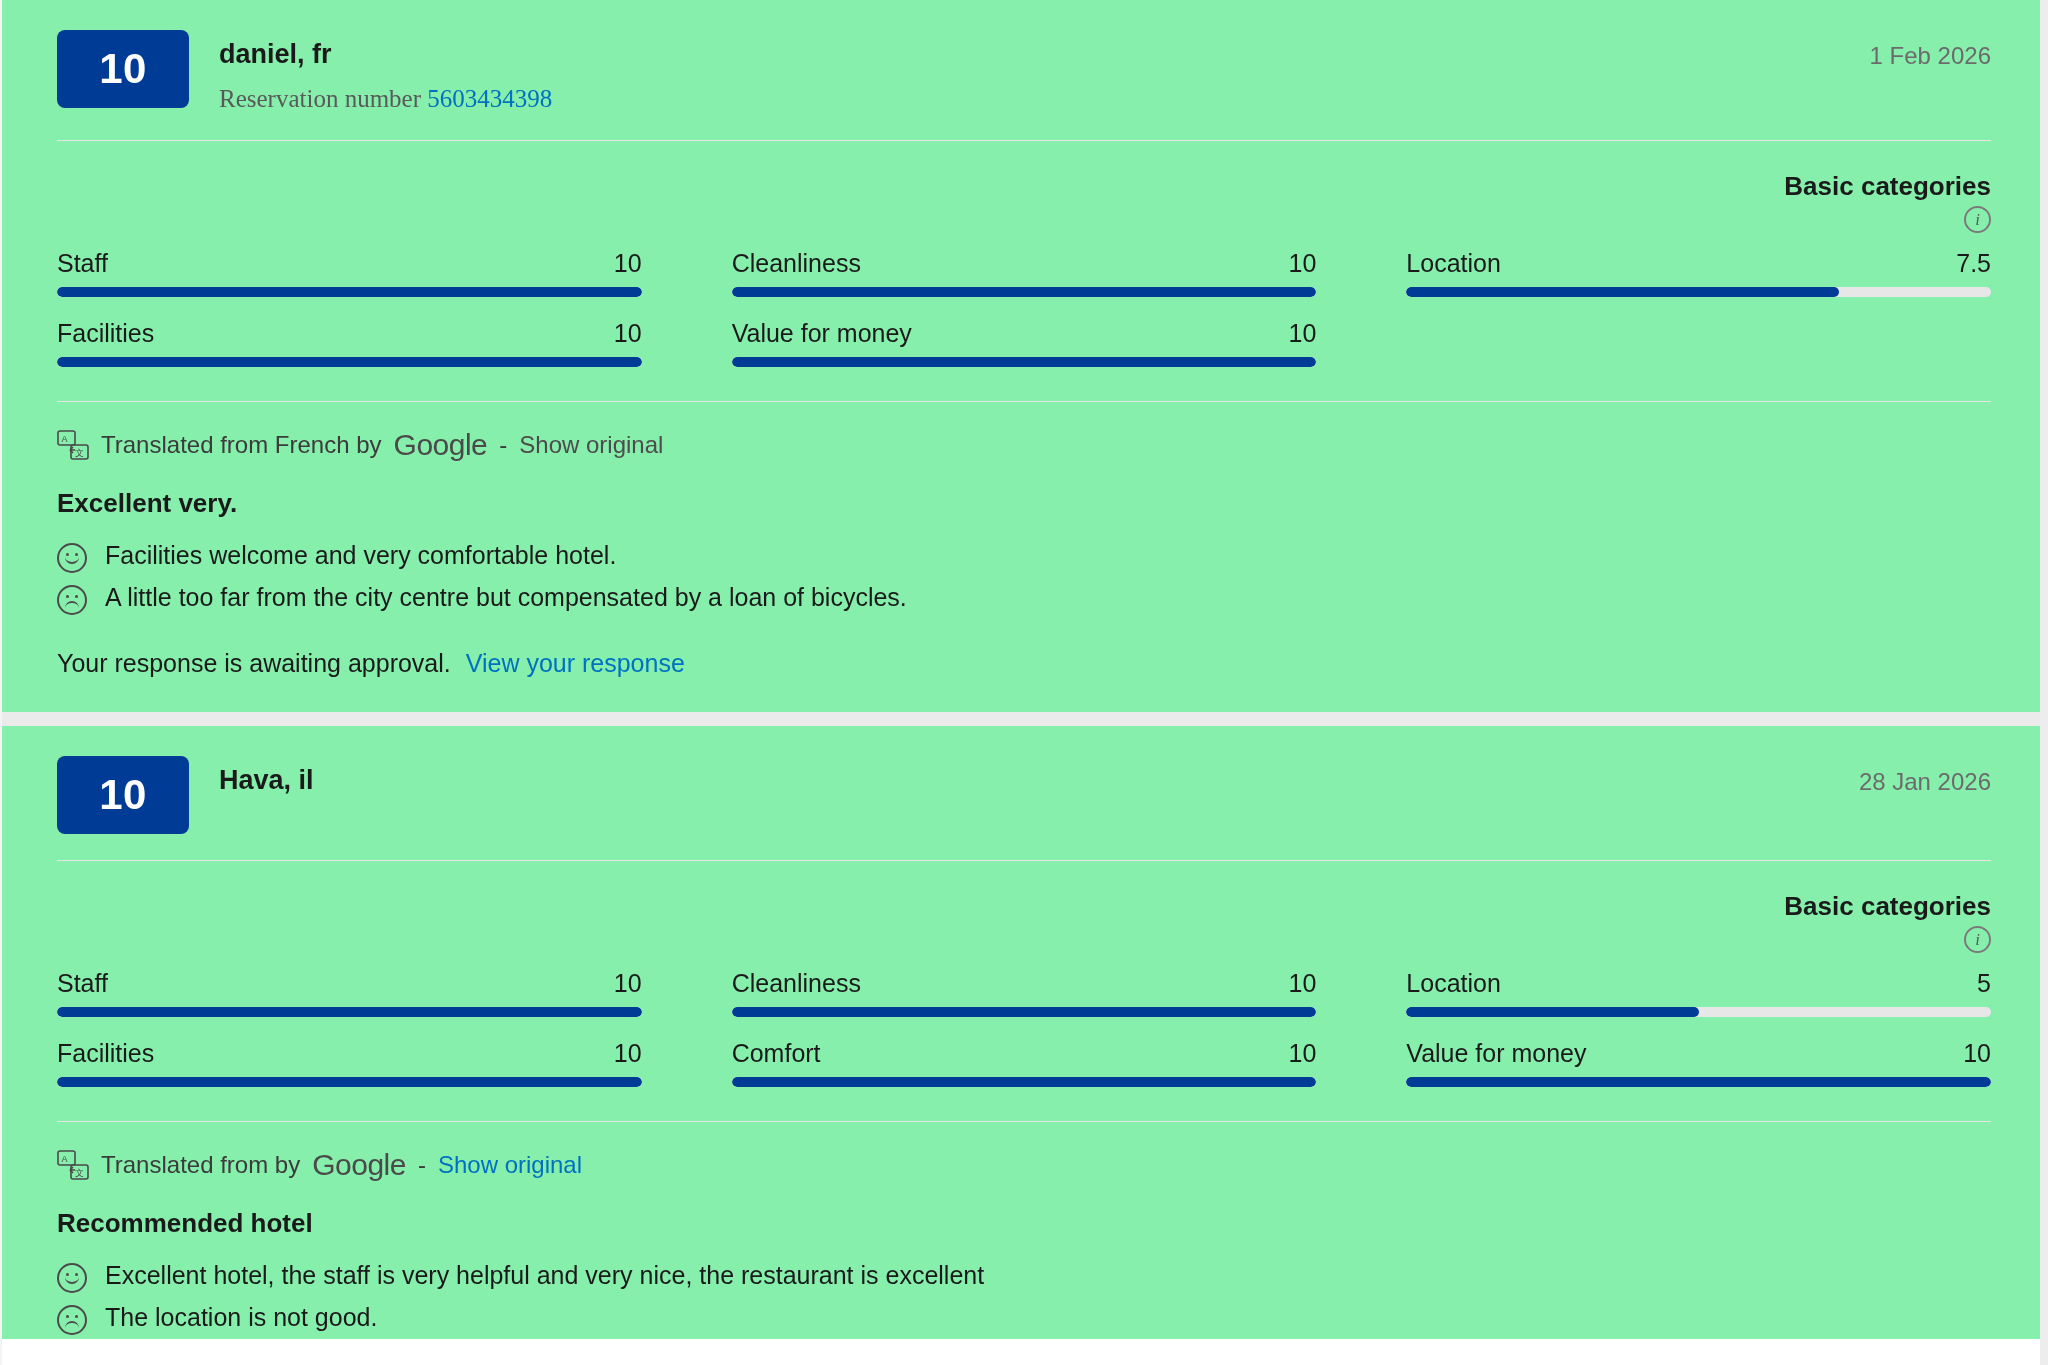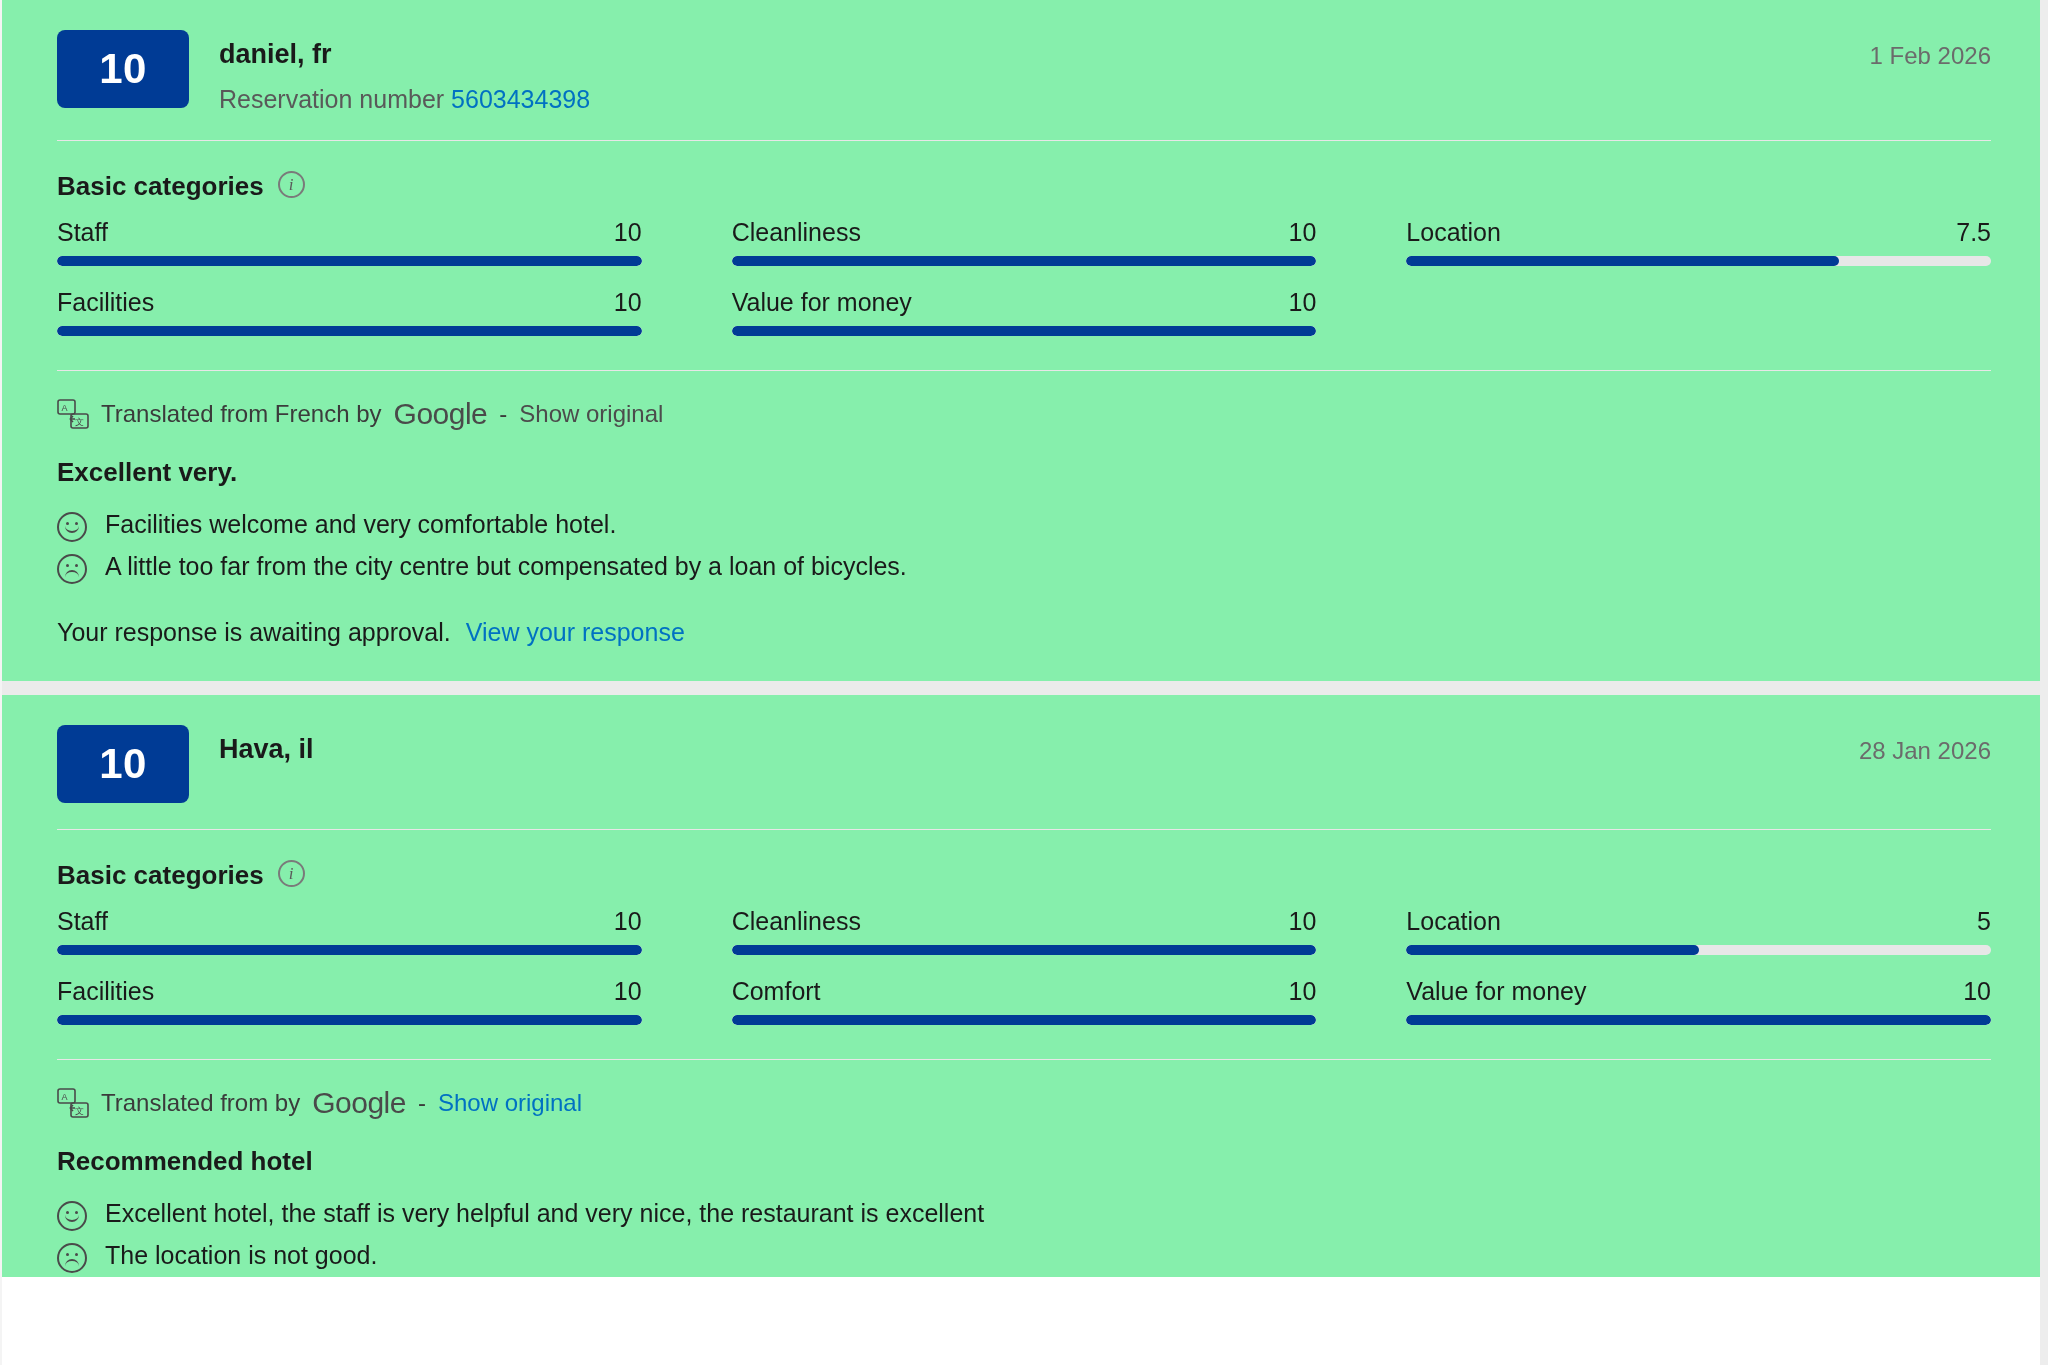--- a/index.html
+++ b/index.html
@@ -59,42 +59,44 @@
     font-size: 27px;
     font-weight: bold;
     color: #1a1a1a;
     line-height: 1.25;
   }
   .rev-resline {
     font-size: 25px;
     color: #595959;
     margin-top: 12px;
     line-height: 1.2;
+    font-family: Liberation Serif, serif;
   }
   .res-number {
     color: #0071c2;
   }
   .rev-date {
     font-size: 24px;
     color: #6b6b6b;
     padding-top: 12px;
     flex: 0 0 auto;
     white-space: nowrap;
   }
   .hr-light {
     border: 0;
     border-top: 1px solid #e7e7e7;
     margin: 0;
   }
   .basic-cats {
     display: flex;
-    align-items: flex-start;
-    gap: 14px;
+    align-items: flex-end;
+    gap: 4px;
     padding-top: 30px;
     padding-bottom: 16px;
+    flex-direction: column;
   }
   .basic-cats .title {
     font-size: 26px;
     font-weight: bold;
     color: #1a1a1a;
   }
   .info-icon {
     width: 27px;
     height: 27px;
     border: 2px solid #7a7a7a;

